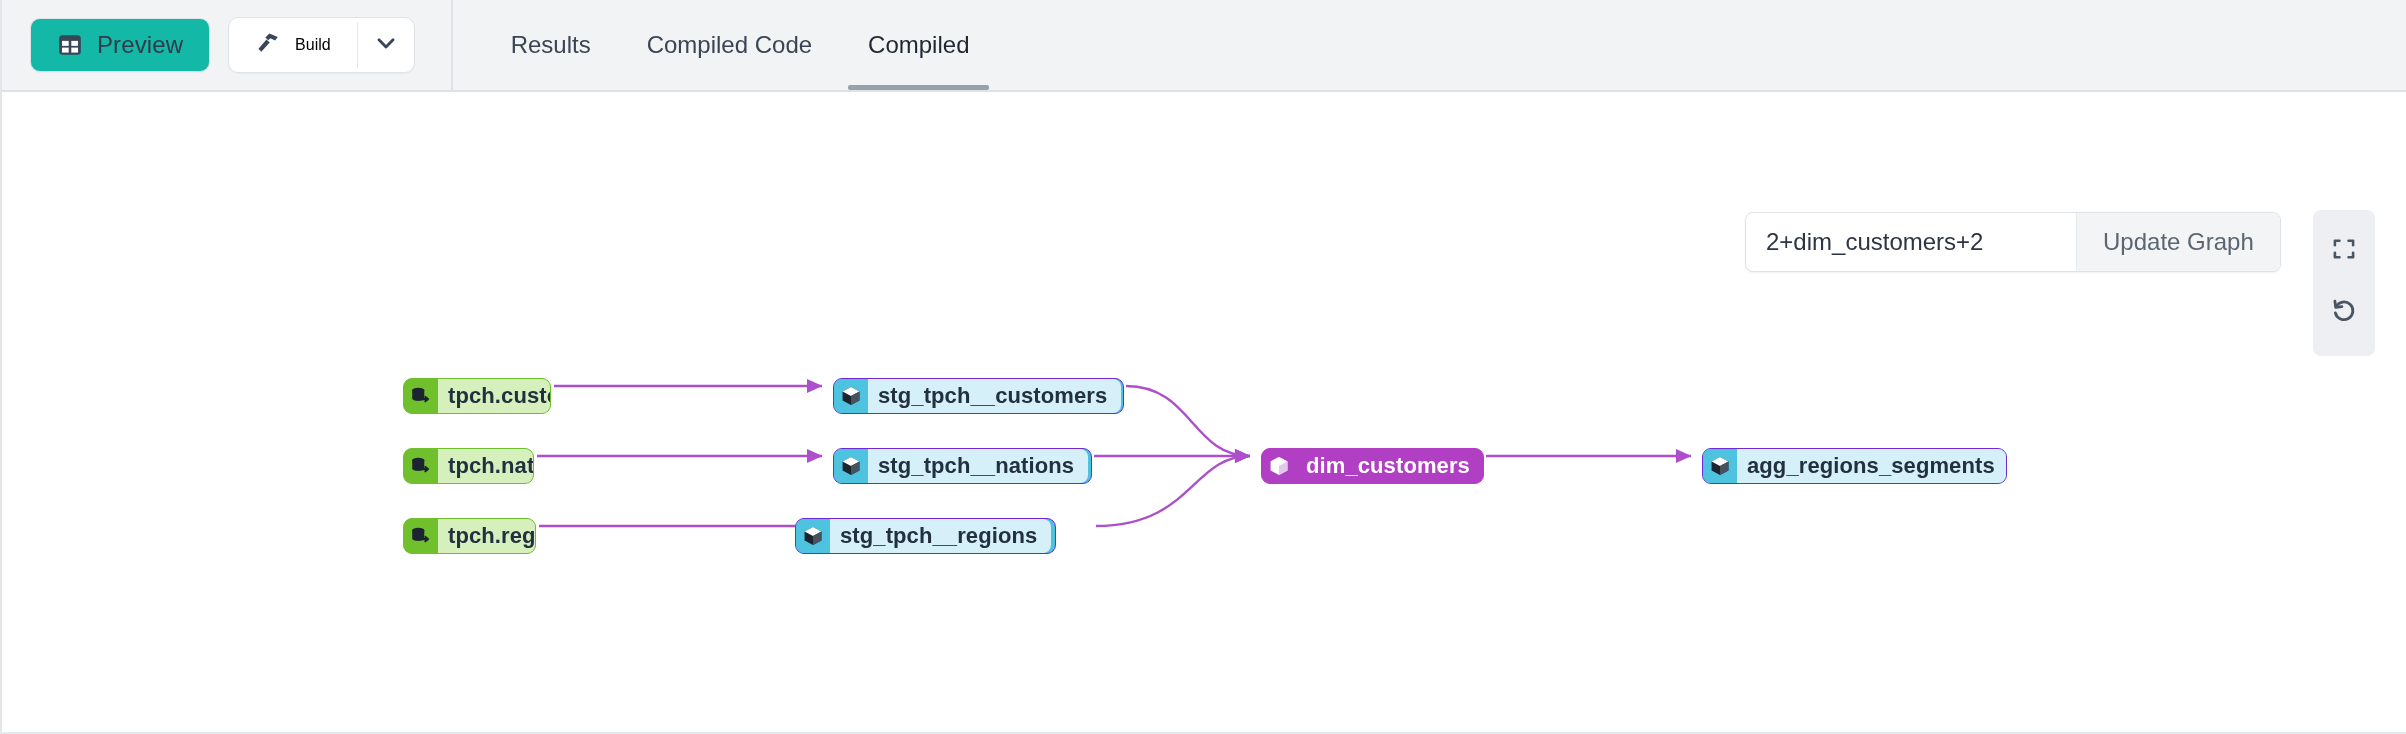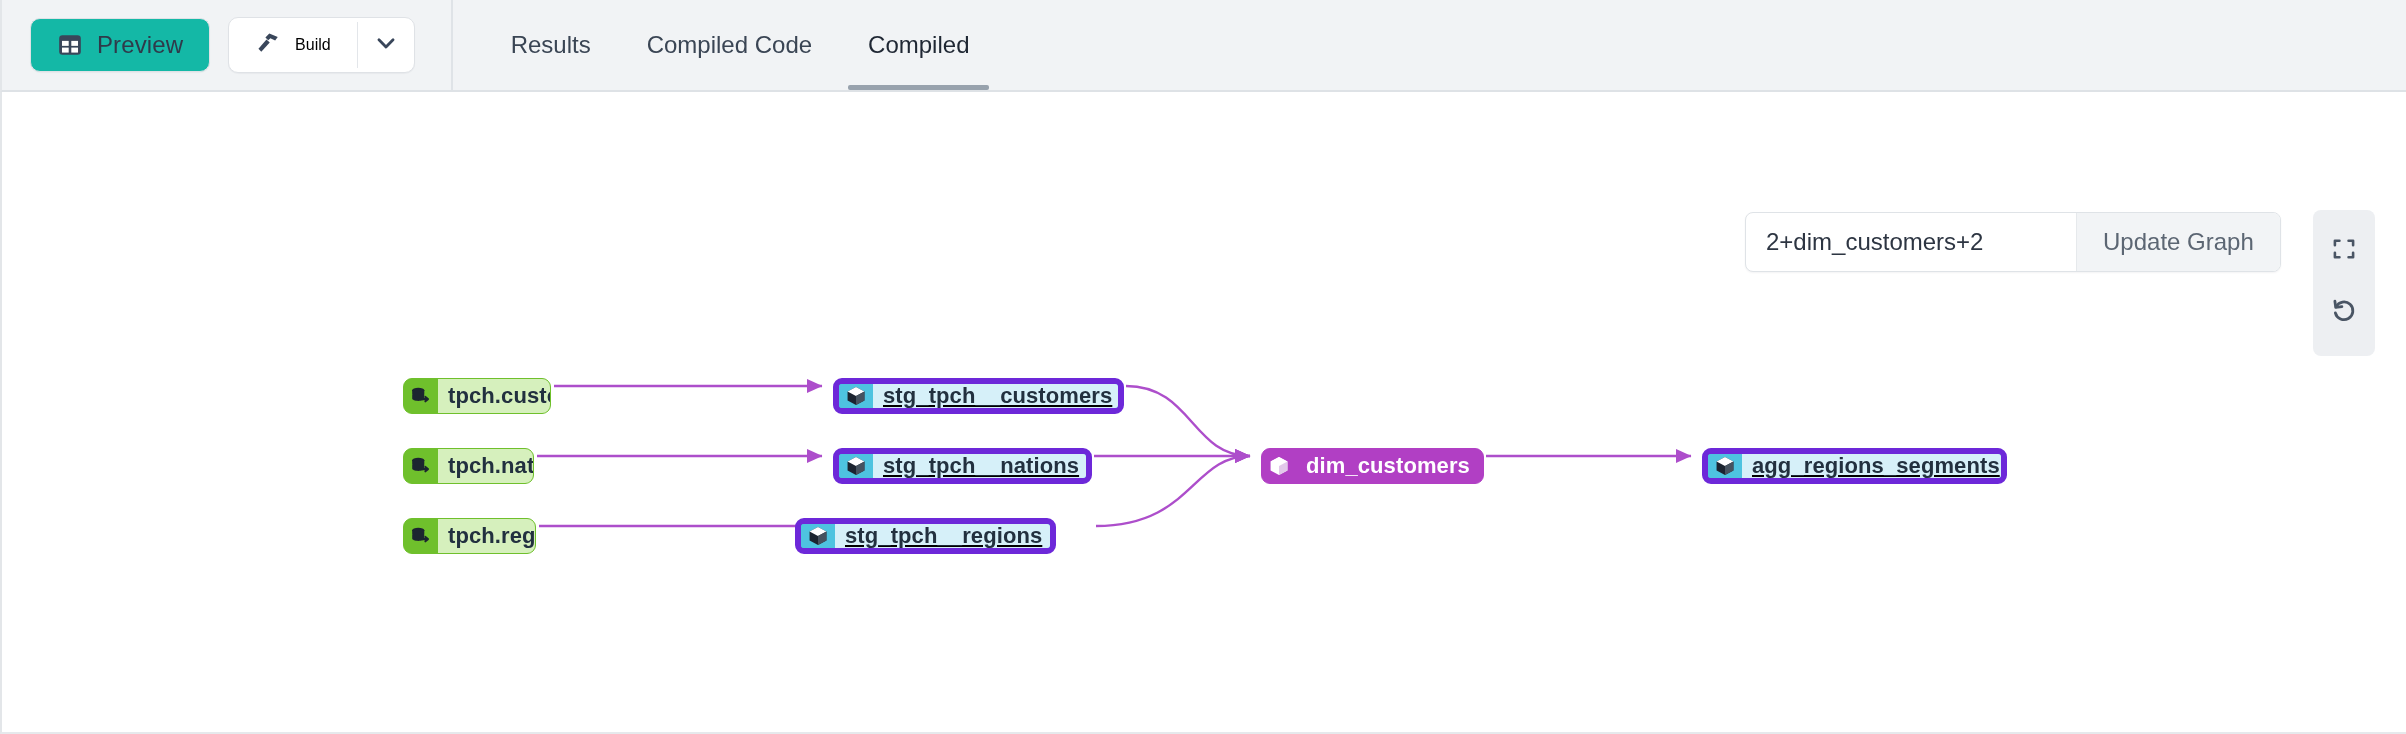--- a/index.html
+++ b/index.html
@@ -248,22 +248,21 @@
   .node.source .icon-box { background: #6fc02c; }
   .node.source .node-label {
     background: #d6f0bd;
     color: #22303f;
     border-radius: 0 8px 8px 0;
   }
 
   
   .node.model {
     background: #4ec3e0;
-    border: 6px solid #6d28d9;
-    text-decoration: underline;
+    border: 1px solid #6d28d9;
   }
   .node.model .icon-box { background: #4ec3e0; }
   .node.model .node-label {
     background: #d6f0f9;
     color: #22303f;
     border-radius: 0 8px 8px 0;
   }
 
   
   .node.selected {

